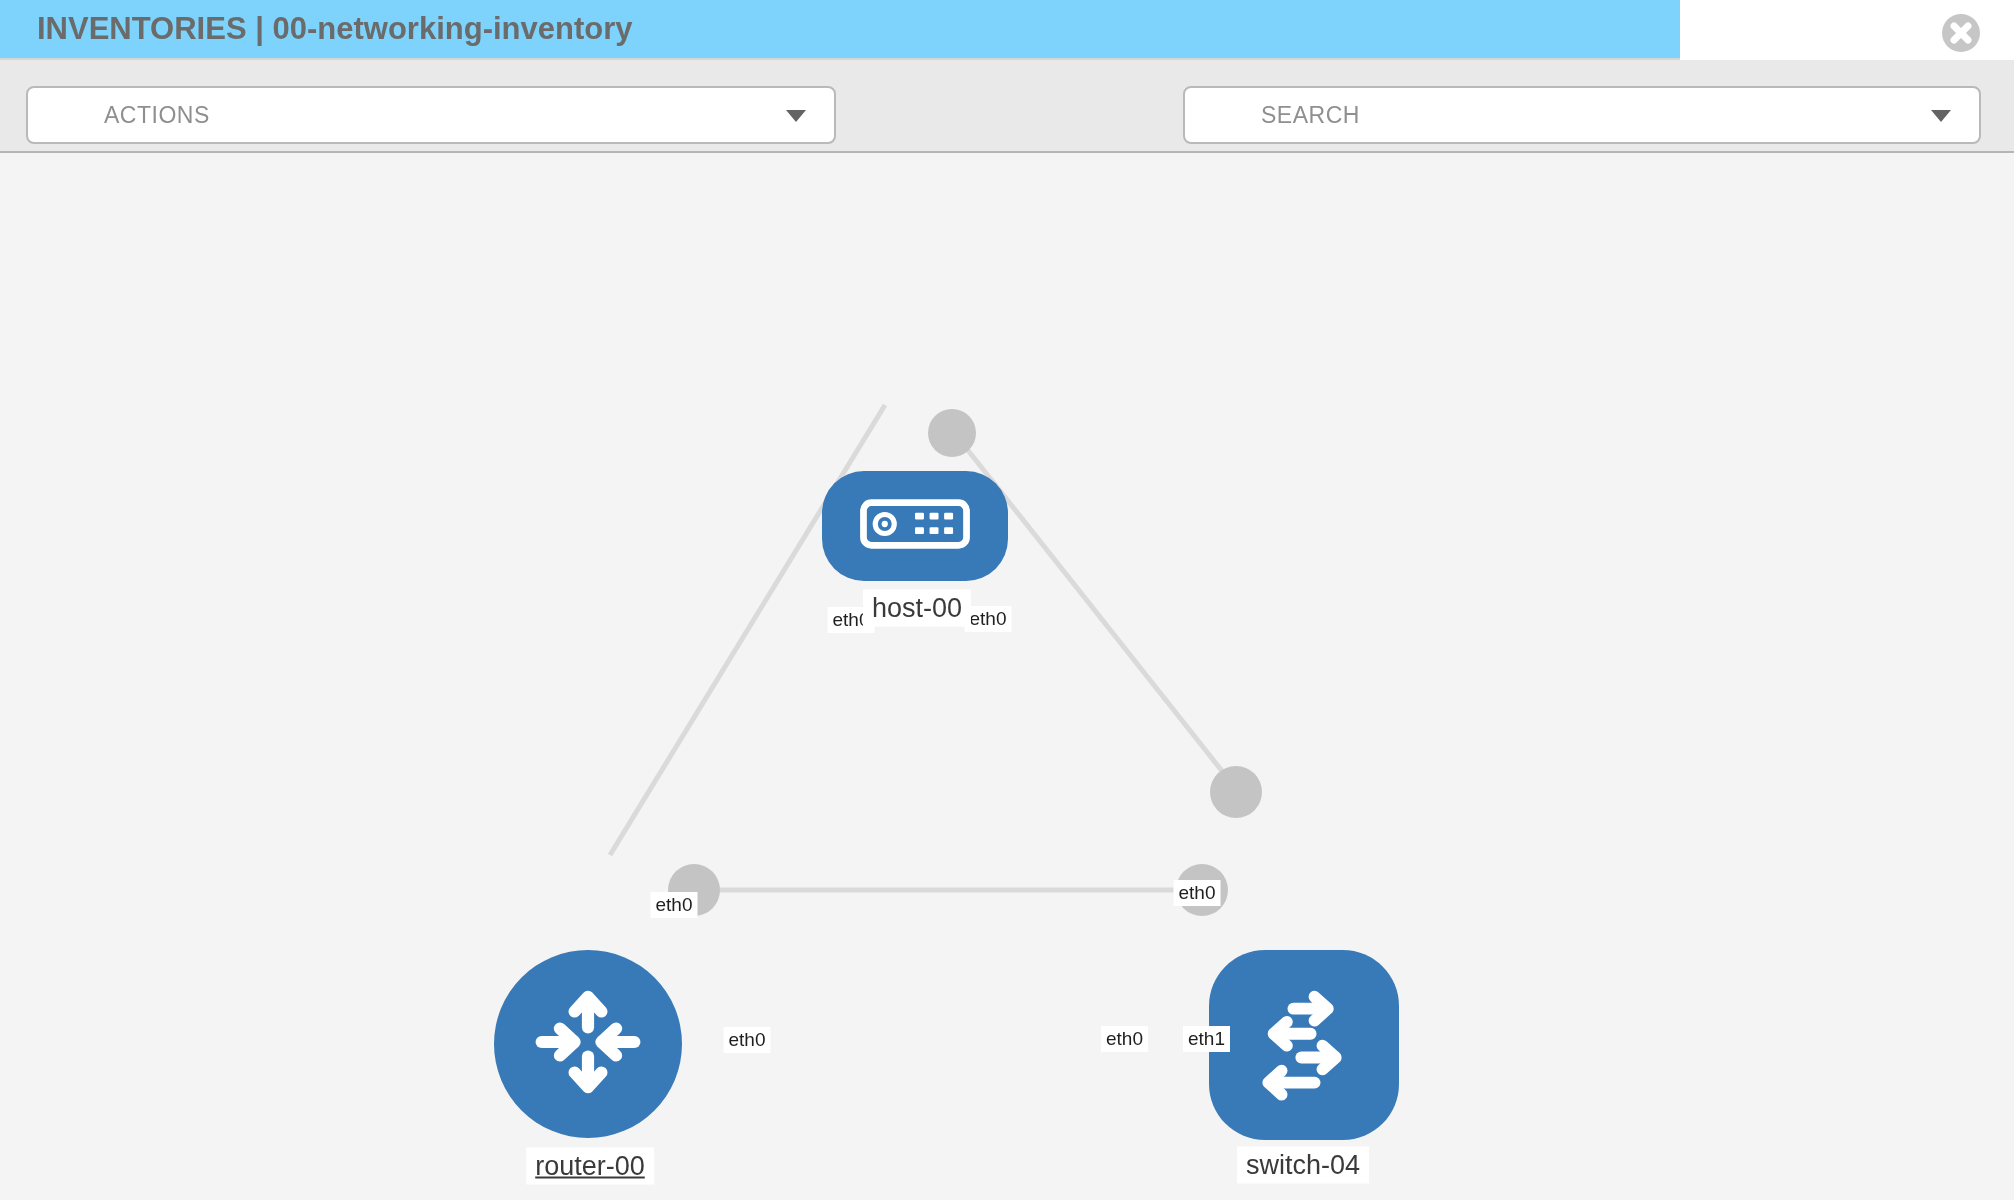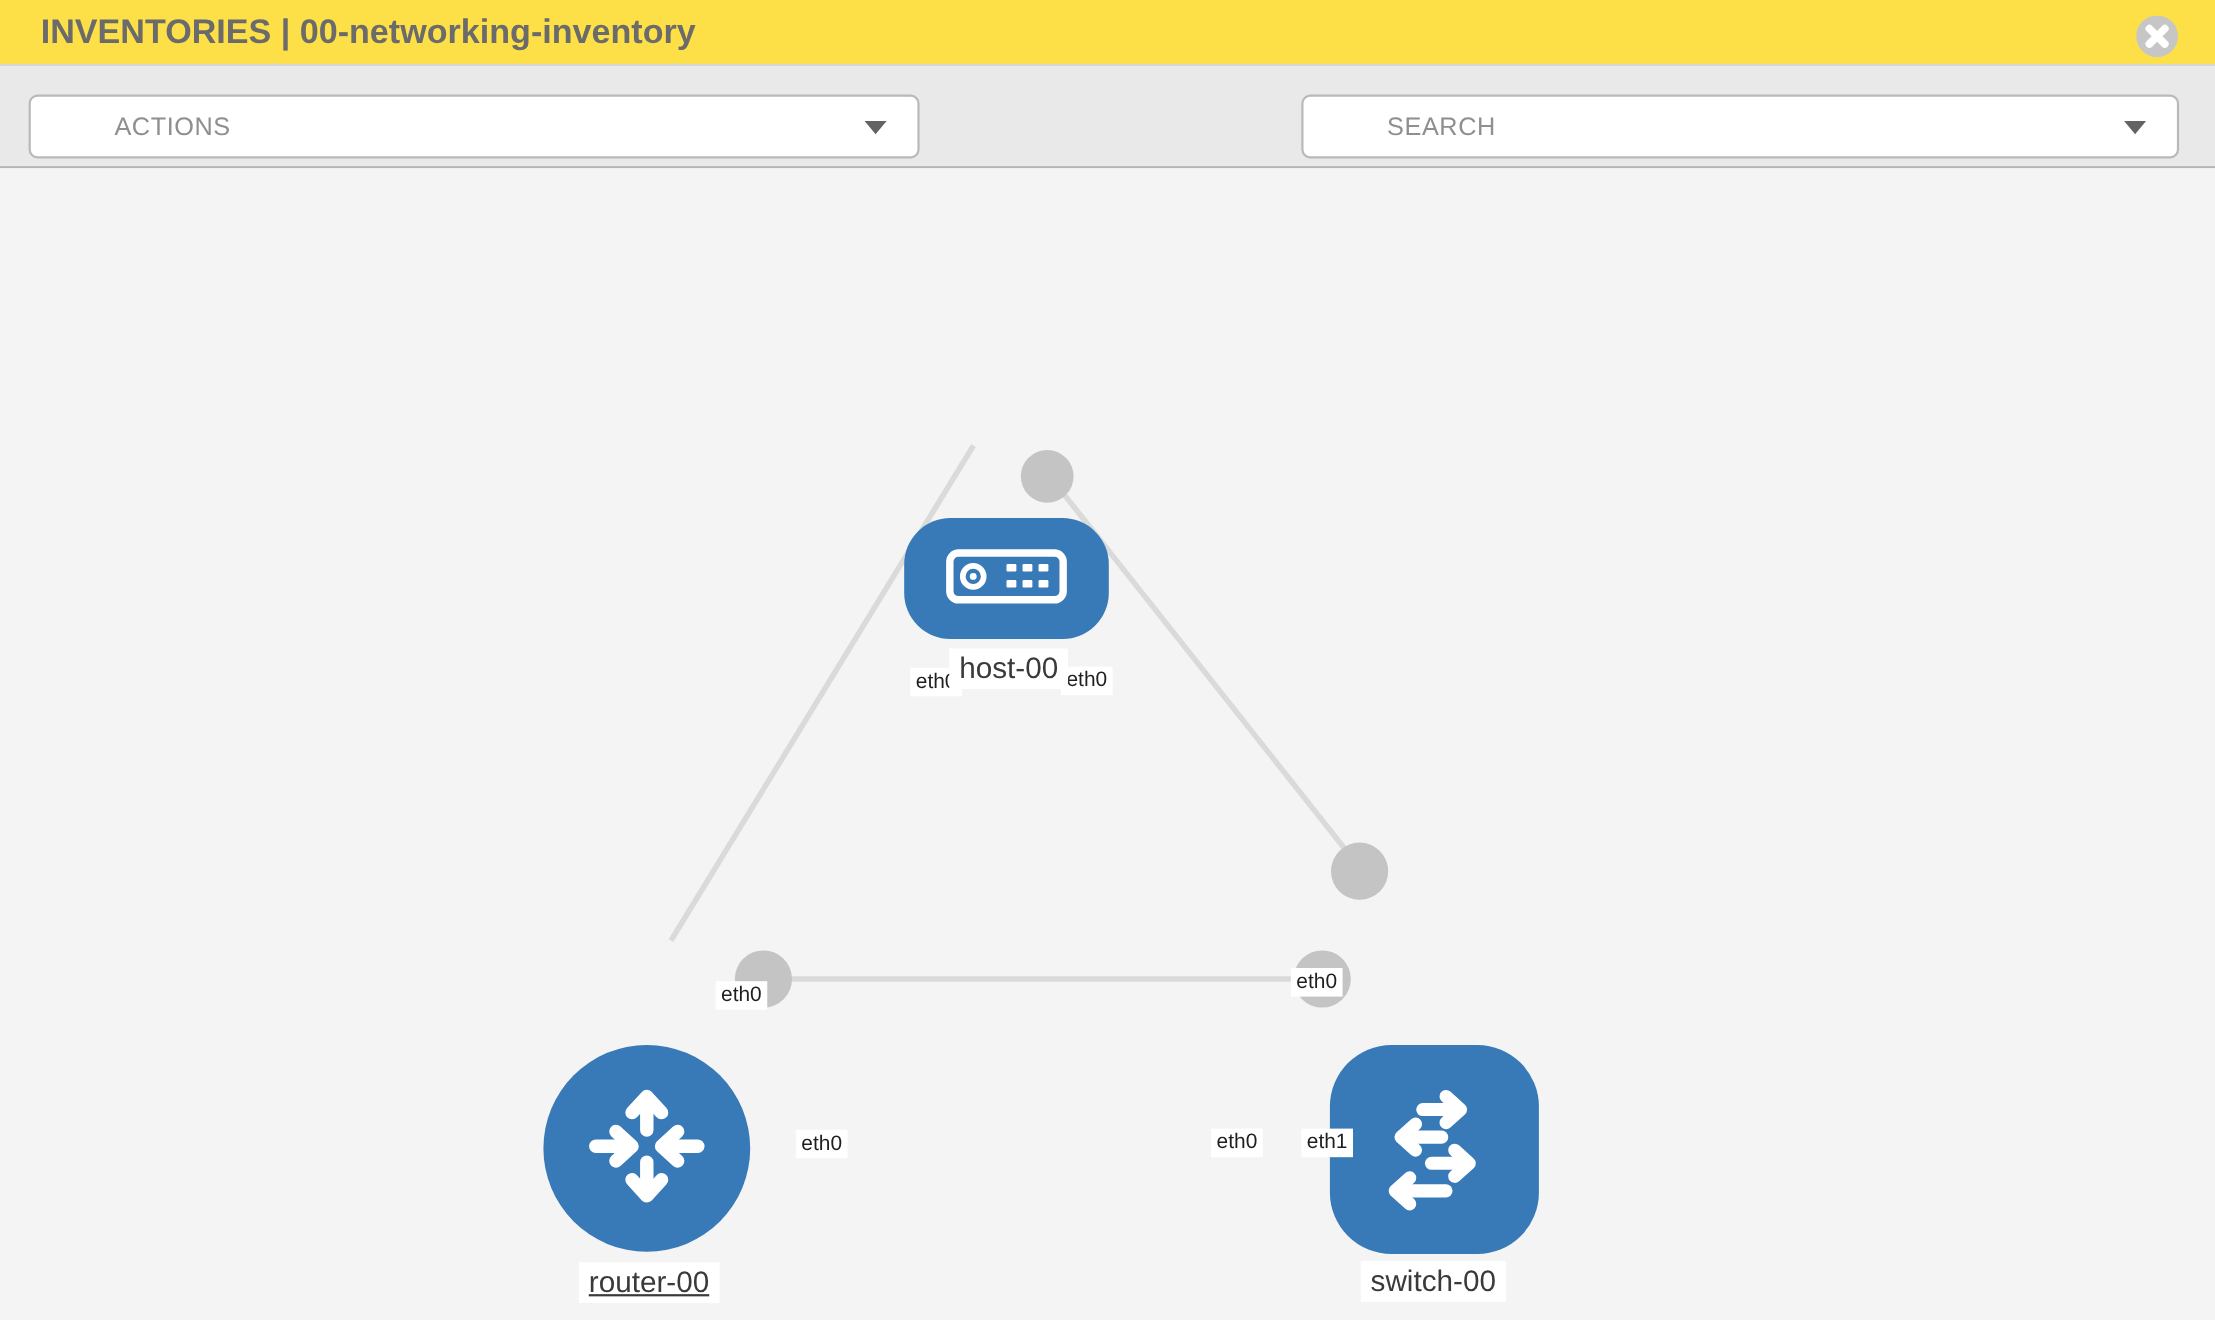--- a/index.html
+++ b/index.html
@@ -1,21 +1,21 @@
 <!DOCTYPE html>
 <html><head>
 <meta charset="utf-8">
 <style>
   html,body{margin:0;padding:0;}
   body{width:2014px;height:1200px;overflow:hidden;background:#fff;
        font-family:"Liberation Sans","DejaVu Sans",sans-serif;position:relative;}
   .stage{position:absolute;left:0;top:0;width:2014px;height:1200px;}
 
   
-  .header{position:absolute;left:0;top:0;width:2014px;height:58px;background:#fde047;
+  .header{position:absolute;left:0;top:0;width:1680px;height:58px;background:#7dd3fc;
           border-bottom:2px solid #d6d6d6;}
   .title{position:absolute;left:37px;top:0;height:58px;line-height:58px;
          font-size:31px;font-weight:bold;color:#6b6b6b;white-space:nowrap;}
   .close-btn{position:absolute;left:1942px;top:14px;width:38px;height:38px;border:none;
              background:transparent;padding:0;cursor:pointer;}
 
   
   .toolbar{position:absolute;left:0;top:60px;width:2014px;height:91px;background:#e9e9e9;
            border-bottom:2px solid #b5b5b5;}
   .dropdown{position:absolute;top:26px;height:58px;background:#fff;border:2px solid #b9b9b9;
@@ -155,16 +155,16 @@
     <div class="lbl if-lbl" style="left:851px;top:467px;">eth0</div>
     <div class="lbl if-lbl" style="left:674px;top:752px;">eth0</div>
     <div class="lbl if-lbl" style="left:988px;top:466px;">eth0</div>
     <div class="lbl if-lbl" style="left:1197px;top:740px;">eth0</div>
     <div class="lbl if-lbl" style="left:747px;top:887px;">eth0</div>
     <div class="lbl if-lbl anchor-left" style="left:1101px;top:886px;">eth0</div>
     <div class="lbl if-lbl anchor-left" style="left:1147px;top:886px;z-index:31;margin-left:36px;">eth1</div>
 
     <div class="lbl node-lbl" style="left:917px;top:455px;">host-00</div>
     <div class="lbl node-lbl" style="left:590px;top:1013px;text-decoration:underline;">router-00</div>
-    <div class="lbl node-lbl" style="left:1303px;top:1012px;">switch-00</div>
+    <div class="lbl node-lbl" style="left:1303px;top:1012px;">switch-04</div>
 
   </div>
 </div>
 
 </body></html>

